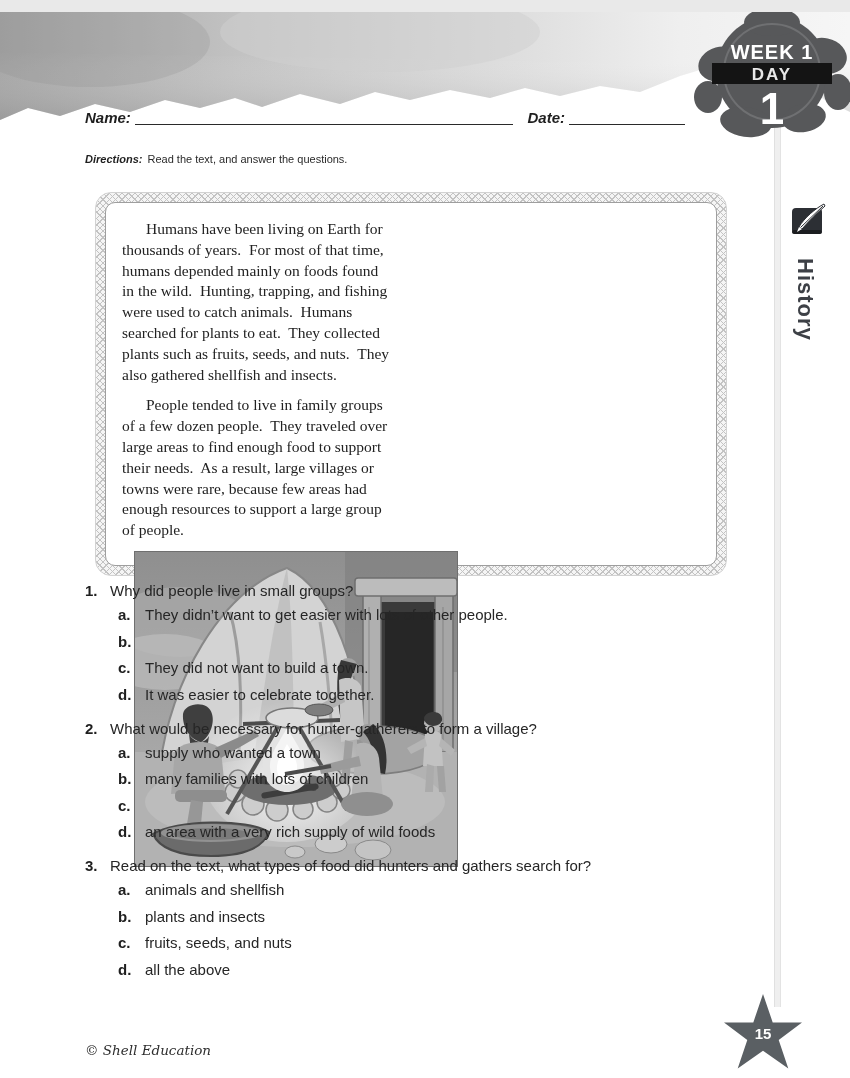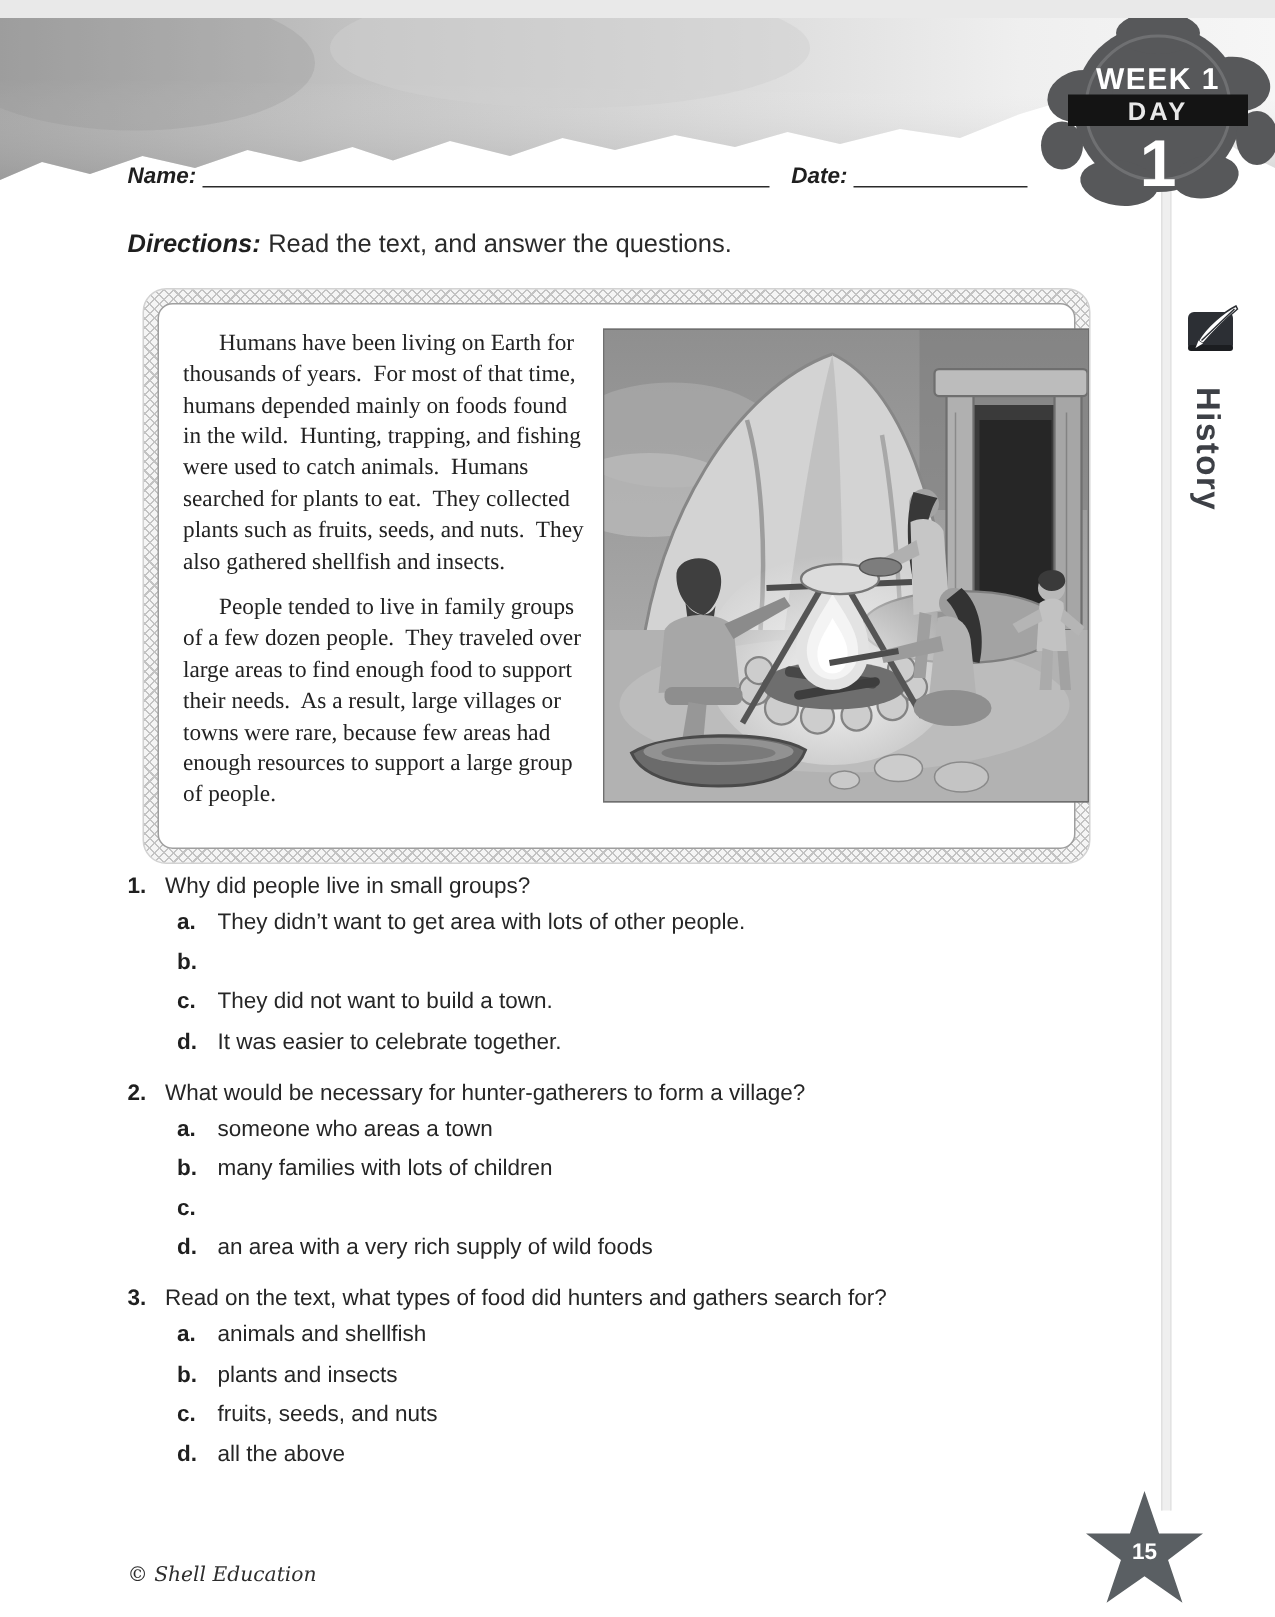--- a/index.html
+++ b/index.html
@@ -20,34 +20,34 @@
   .side-tab .tab-icon{width:38px;height:40px;margin-left:2px;}
   .side-tab .tab-label{
     margin-top:16px;margin-left:4px;writing-mode:vertical-rl;
     font-size:22px;font-weight:bold;color:#3d4046;letter-spacing:1px;
   }
   
   .name-row{position:absolute;left:85px;top:96px;width:600px;display:flex;align-items:flex-end;font-size:15px;}
   .lbl{font-weight:bold;color:#1f1f1f;white-space:nowrap;font-style:italic;}
   .fill-line{flex:1 1 auto;border-bottom:1.6px solid #2a2a2a;height:16px;margin:0 14px 1px 4px;}
   .date-line{width:116px;border-bottom:1.6px solid #2a2a2a;height:16px;margin:0 0 1px 4px;}
-  .directions{position:absolute;left:85px;top:141px;width:620px;font-size:17px;color:#2a2a2a;}
+  .directions{position:absolute;left:85px;top:141px;width:620px;font-size:11px;color:#2a2a2a;}
   .directions .lbl{margin-right:5px;}
   
   .passage-border{
     position:absolute;left:95px;top:180px;width:632px;height:384px;box-sizing:border-box;
     border-radius:16px;padding:9px;border:1px solid #d2d2d2;
     background:
       repeating-linear-gradient(45deg,#c3c3c3 0 1px,transparent 1px 4.5px),
       repeating-linear-gradient(135deg,#c3c3c3 0 1px,transparent 1px 4.5px),
       #f5f5f5;
   }
   .passage-inner{
     box-sizing:border-box;width:100%;height:100%;background:#fff;border:1px solid #9e9e9e;
-    border-radius:10px;padding:16px 10px 10px 16px;display:flex;
+    border-radius:10px;padding:16px 10px 10px 16px;display:flex;flex-direction:column;
   }
   .passage-text{width:268px;flex:0 0 268px;font-family:"Liberation Serif","DejaVu Serif",serif;
     font-size:15.5px;line-height:20.8px;color:#222;}
   .passage-text p{margin:0 0 10px 0;text-indent:24px;white-space:pre-wrap;}
   .passage-figure{flex:1 1 auto;margin-left:12px;}
   .passage-figure svg{width:322px;height:314px;border:1px solid #6f6f6f;display:block;background:#9a9a9a;}
   
   .questions{position:absolute;left:85px;top:570px;width:645px;font-size:15px;}
   .question{margin-bottom:17px;}
   .q-row{display:flex;margin-bottom:7px;}
@@ -249,21 +249,21 @@
 
   <div class="questions">
 
     <div class="question">
       <div class="q-row">
         <span class="q-num">1.</span>
         <span class="q-text">Why did people live in small groups?</span>
       </div>
       <div class="opt">
         <span class="opt-letter">a.</span>
-        <span class="opt-text">They didn’t want to get area with lots of other people.</span>
+        <span class="opt-text">They didn’t want to get easier with lots of other people.</span>
       </div>
       <div class="opt">
         <span class="opt-letter">b.</span>
       </div>
       <div class="opt">
         <span class="opt-letter">c.</span>
         <span class="opt-text">They did not want to build a town.</span>
       </div>
       <div class="opt">
         <span class="opt-letter">d.</span>
@@ -271,21 +271,21 @@
       </div>
     </div>
 
     <div class="question">
       <div class="q-row">
         <span class="q-num">2.</span>
         <span class="q-text">What would be necessary for hunter-gatherers to form a village?</span>
       </div>
       <div class="opt">
         <span class="opt-letter">a.</span>
-        <span class="opt-text">someone who areas a town</span>
+        <span class="opt-text">supply who wanted a town</span>
       </div>
       <div class="opt">
         <span class="opt-letter">b.</span>
         <span class="opt-text">many families with lots of children</span>
       </div>
       <div class="opt">
         <span class="opt-letter">c.</span>
       </div>
       <div class="opt">
         <span class="opt-letter">d.</span>

